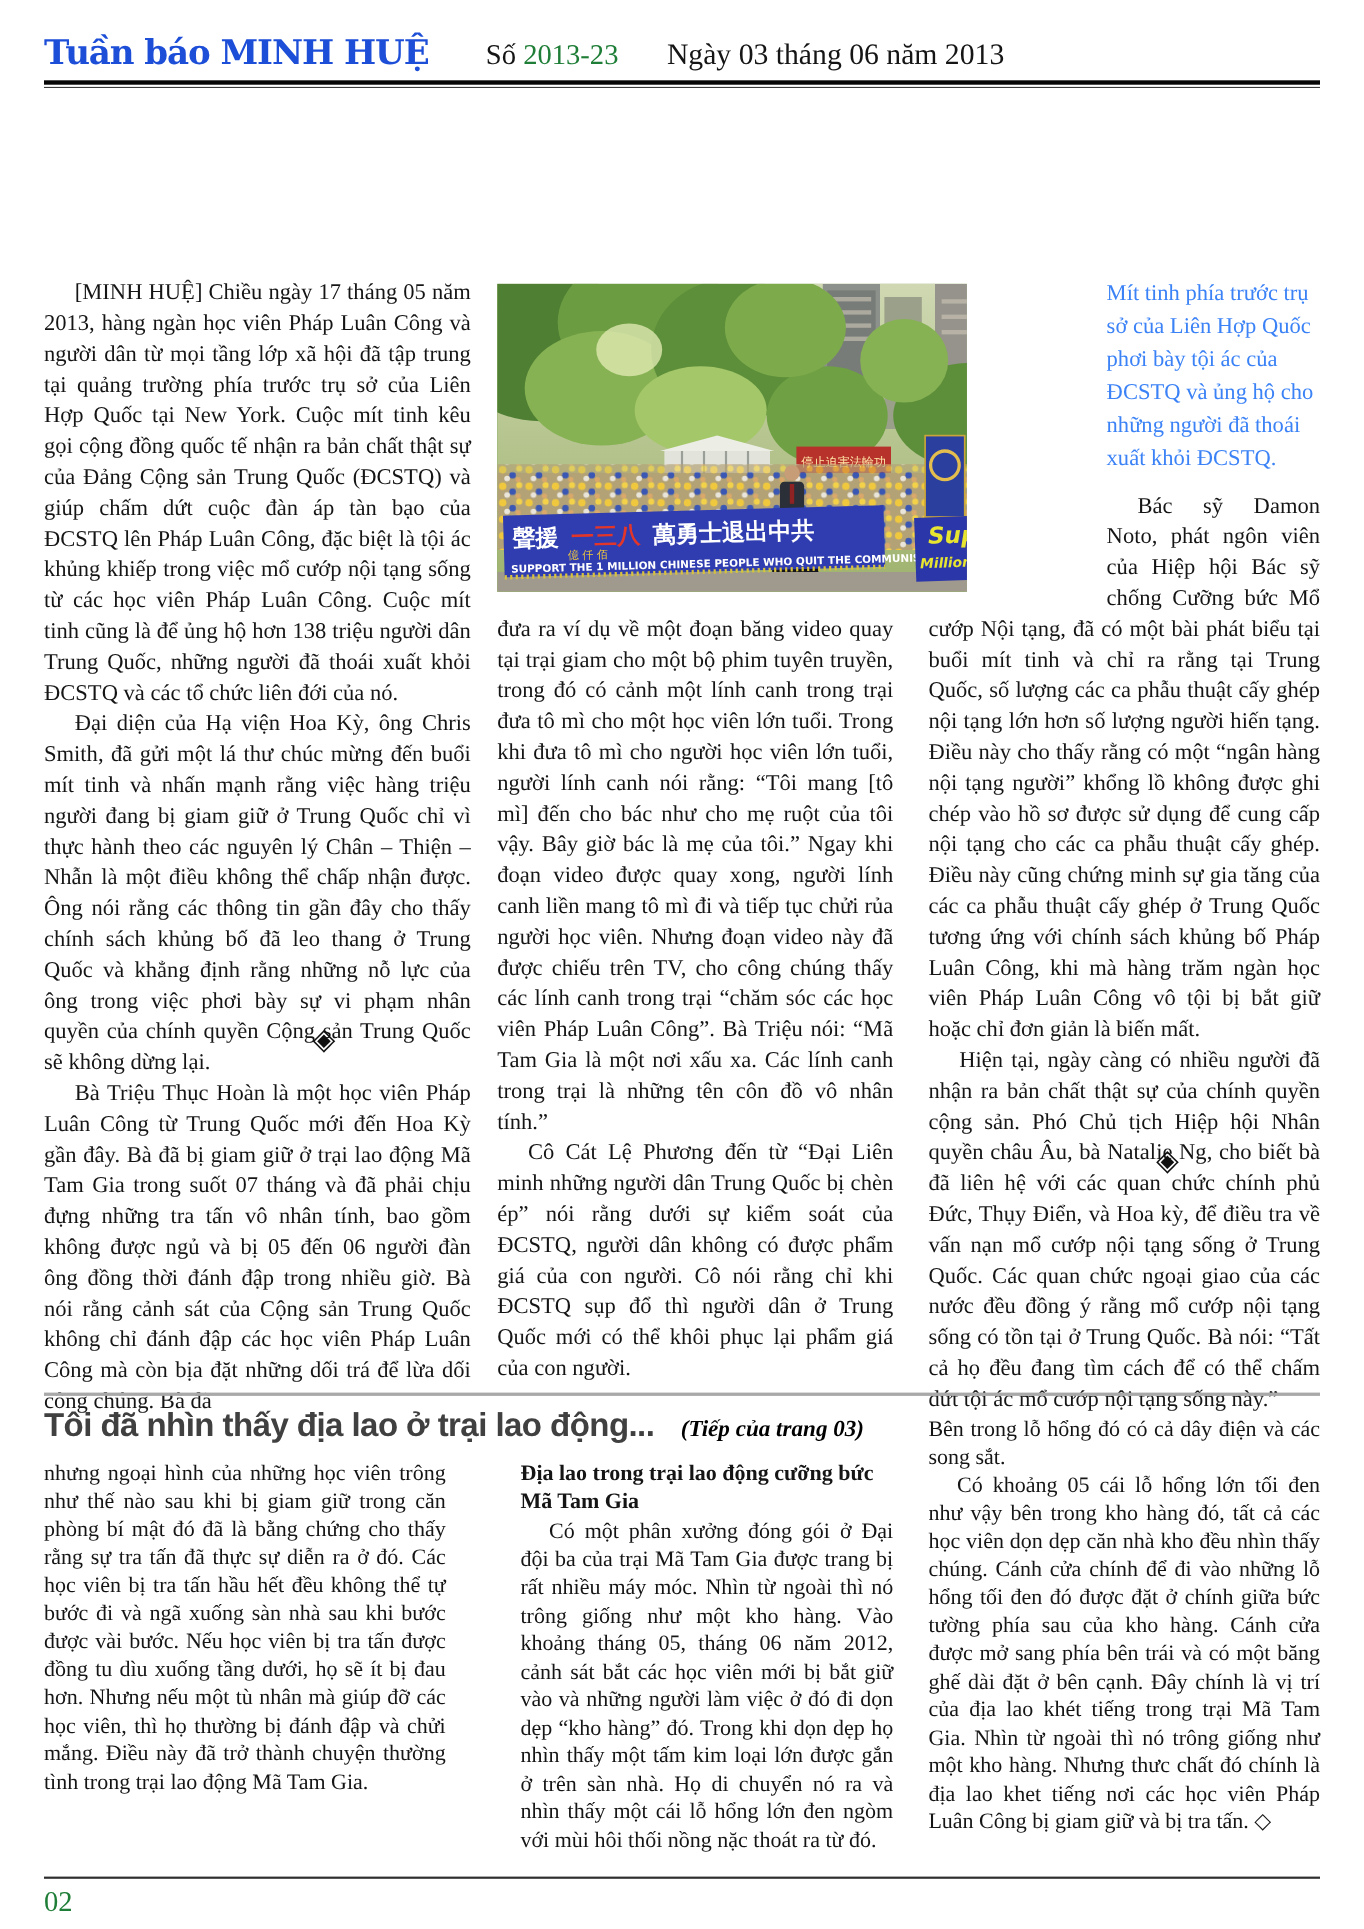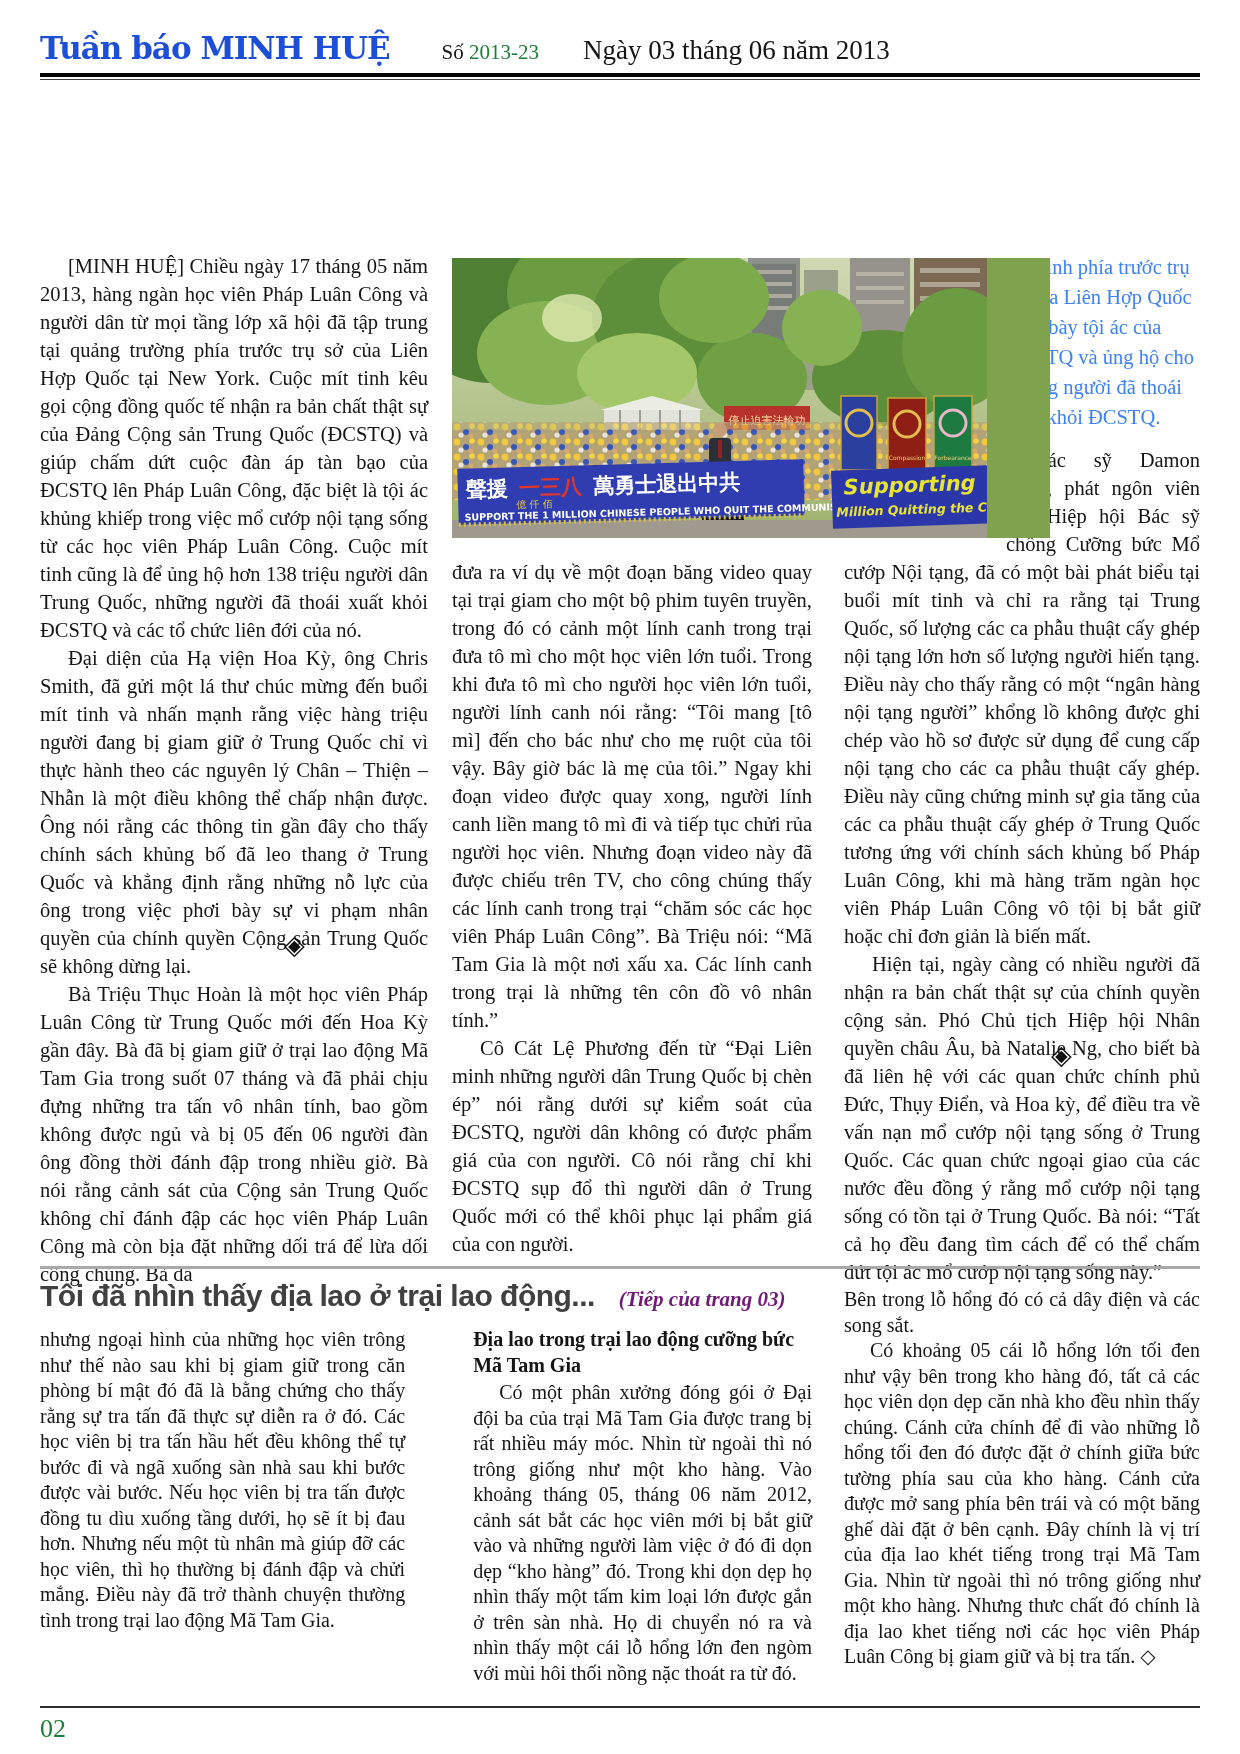--- a/index.html
+++ b/index.html
@@ -3,21 +3,21 @@
 <meta charset="utf-8">
 <style>
   html,body{margin:0;padding:0;background:#ffffff;}
   .page{position:relative;width:1240px;height:1754px;background:#fff;overflow:hidden;
         font-family:"Liberation Serif","DejaVu Serif",serif;color:#151515;}
   
   .hdr{position:absolute;left:40px;top:30px;width:1160px;}
   .mast-row{display:flex;align-items:baseline;}
   .mast-title{font-family:"DejaVu Serif","Liberation Serif",serif;font-weight:bold;
               font-size:31px;letter-spacing:-1px;color:#1d4ed8;}
-  .issue{margin-left:52px;font-size:21px;text-align:center;}
+  .issue{margin-left:52px;font-size:26px;text-align:center;}
   .issue-num{color:#1e7d36;}
   .mast-date{margin-left:44px;font-size:27px;}
   .rule-thick{height:4px;background:#060606;margin-top:7px;}
   .rule-thin{height:1px;background:#3a3a3a;margin-top:2px;}
   
   .headline{position:absolute;left:40px;top:84px;width:1160px;margin:0;
             font-family:"Liberation Sans","DejaVu Sans",sans-serif;
             font-size:35px;line-height:47px;font-weight:bold;letter-spacing:-0.8px;}
   .head-loc{color:#9a9a9a;}
   .head-main{color:#ac4426;}
@@ -28,36 +28,36 @@
   .col{text-align:justify;font-size:20.5px;line-height:28px;}
   .col p{margin:0;text-indent:28px;}
   .col p.cont{text-indent:0;}
   .c1{width:388px;}
   .c2{width:360px;margin-left:24px;padding-top:306px;}
   .c3{width:356px;margin-left:32px;}
   .photo-spacer{float:left;width:152px;height:292px;margin-right:10px;}
   .caption{color:#3b82f6;font-size:20.5px;line-height:30px;
            margin-bottom:14px;text-align:left;}
   
-  .photo{position:absolute;left:452px;top:258px;width:598px;height:280px;margin:0;
+  .photo{position:absolute;left:452px;top:258px;width:427px;height:280px;margin:0;
          overflow:hidden;background:#7fa24e;}
   .photo svg{display:block;}
   
   .glitch{position:absolute;font-size:27px;color:#101010;line-height:27px;}
   .g1{left:284px;top:932px;}
   .g2{left:1051px;top:1042px;}
   
   .sec2{position:absolute;left:40px;top:1266px;width:1160px;}
   .sec2-sep{height:3px;background:#a9a9a9;}
   .sec2-flex{display:flex;margin-top:8px;}
   .sec2-left{width:772px;}
   .sec2-title-row{margin:2px 0 14px 0;}
   .sec2-title{font-family:"Liberation Sans","DejaVu Sans",sans-serif;font-weight:bold;
               font-size:30px;color:#404040;letter-spacing:-0.5px;}
-  .sec2-cont{font-style:italic;font-size:21px;color:#701a75;margin-left:24px;}
+  .sec2-cont{font-style:italic;font-size:21px;color:#000000;margin-left:24px;}
   .sec2-cols{display:flex;gap:44px;}
   .colB{text-align:justify;font-size:20px;line-height:25.5px;}
   .colB p{margin:0;text-indent:26px;}
   .colB p.cont{text-indent:0;}
   .c1b{width:388px;}
   .c2b{width:360px;margin-left:24px;}
   .c3b{width:356px;margin-left:32px;margin-top:10px;}
   .mini-head{font-weight:bold;font-size:20px;line-height:25.5px;margin:0 0 2px 0;text-align:left;}
   
   .foot{position:absolute;left:40px;top:1706px;width:1160px;}

